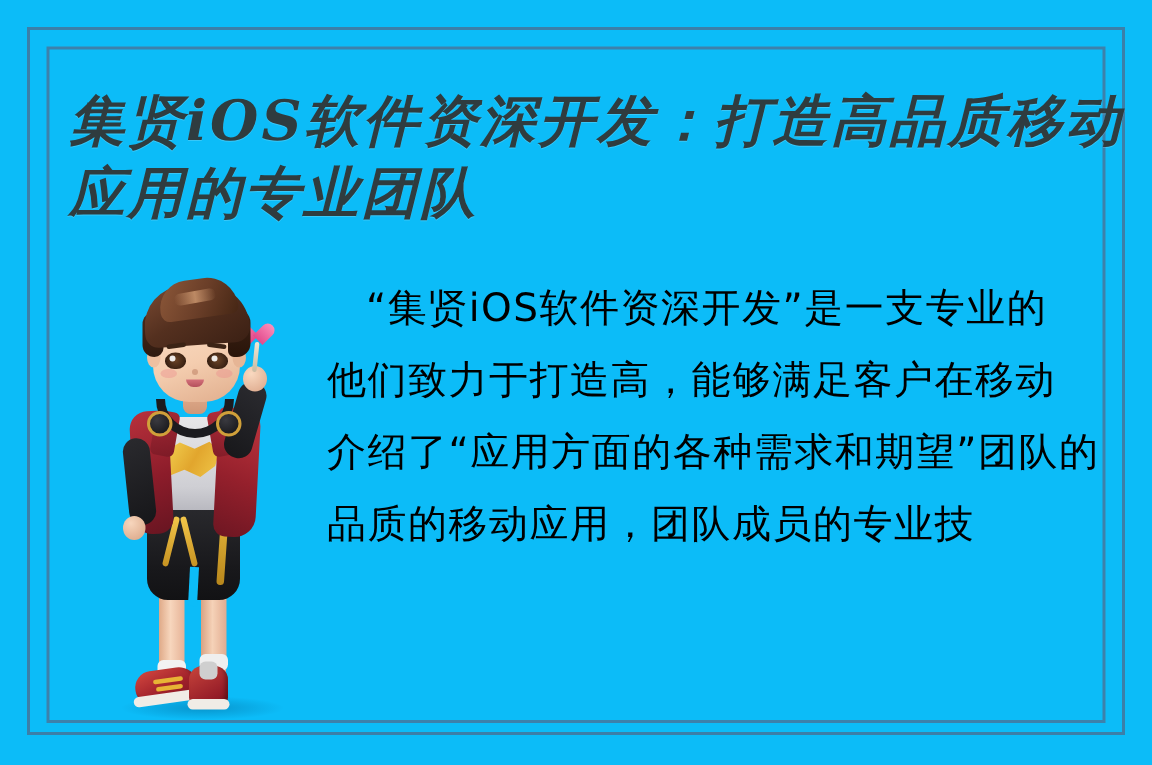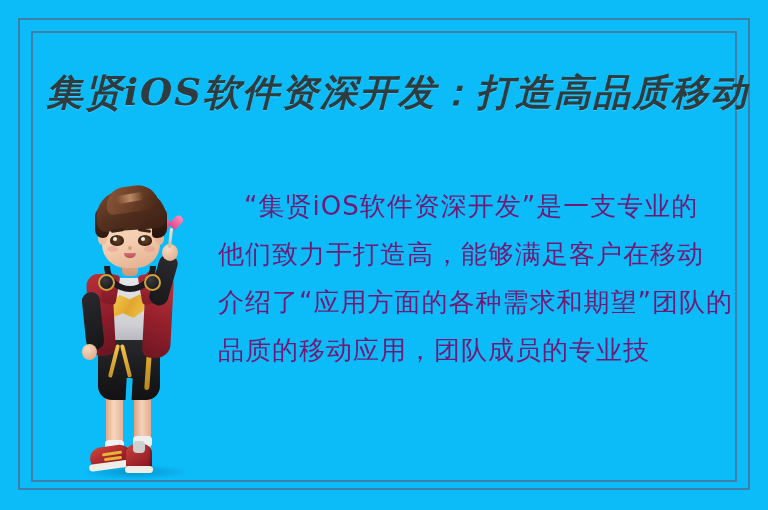--- a/index.html
+++ b/index.html
@@ -51,34 +51,33 @@
     top: 56px;
     width: 706px;
     font-family: "DejaVu Serif", serif;
     font-style: italic;
     font-weight: bold;
     font-size: 37px;
     line-height: 48px;
     letter-spacing: 2px;
     color: #2f3c3f;
     text-shadow: 0 1px 0 rgba(255,255,255,0.18);
-    margin-top: 12px;
   }
 
   
   .body-copy {
     position: absolute;
     left: 218px;
     top: 182px;
     width: 522px;
     font-family: "DejaVu Sans", sans-serif;
     font-size: 26px;
     line-height: 48px;
     letter-spacing: 1px;
-    color: #701a75;
+    color: #000000;
     text-align: justify;
   }
   .body-copy .line {
     white-space: nowrap;
     display: block;
   }
   .body-copy .line.indent {
     padding-left: 26px;
   }
 
@@ -346,20 +345,21 @@
 </head>
 <body>
 
 <div class="poster">
 
   <div class="frame-outer"></div>
   <div class="frame-inner"></div>
 
   <div class="title">
     <div>集贤iOS软件资深开发：打造高品质移动</div>
+    <div>应用的专业团队</div>
   </div>
 
   <div class="body-copy">
     <span class="line indent">“集贤iOS软件资深开发”是一支专业的</span>
     <span class="line">他们致力于打造高，能够满足客户在移动</span>
     <span class="line">介绍了“应用方面的各种需求和期望”团队的</span>
     <span class="line">品质的移动应用，团队成员的专业技</span>
   </div>
 
   <div class="character">

